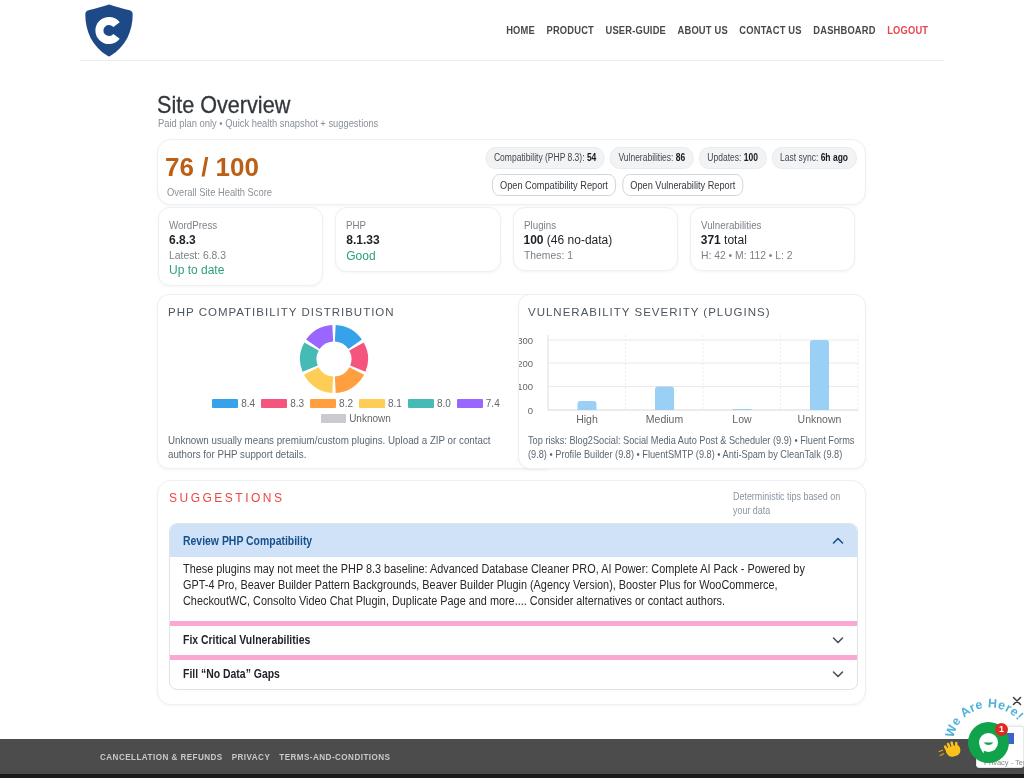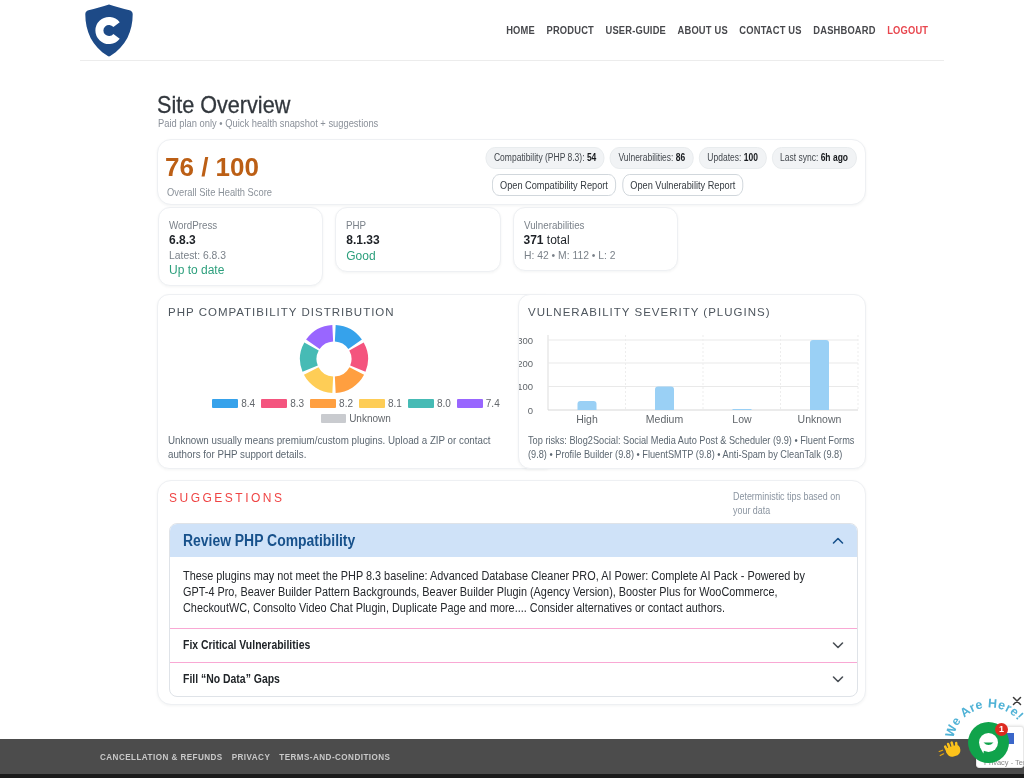--- a/index.html
+++ b/index.html
@@ -48,25 +48,25 @@
 .legend { position:absolute; left:0; top:103px; width:100%; display:flex; justify-content:center; gap:6px; align-items:center; }
 .legend2 { top:118px; }
 .litem { display:flex; align-items:center; gap:3px; font-size:10px; color:#63676c; }
 .sw { width:26px; height:9px; border-radius:1px; display:inline-block; }
 
 
 .sugg { left:157px; top:480px; width:709px; height:225px; border-radius:14px; }
 .sugg-title { position:absolute; left:11px; top:10px; font-size:12px; letter-spacing:2.5px; color:#ef4444; }
 .tips { position:absolute; left:575px; top:8px; width:136px; font-size:10.5px; line-height:14px; color:#8b95a1; transform:scaleX(0.85); transform-origin:0 0; }
 .acc { position:absolute; left:11px; top:42px; width:689px; border:1px solid #dfe3e8; border-radius:8px; overflow:hidden; background:#fff; }
-.acc-hd { height:33px; background:#cfe2f8; display:flex; align-items:center; padding:0 13px; font-size:16px; font-weight:bold; color:#17518b; position:relative; }
+.acc-hd { height:33px; background:#cfe2f8; display:flex; align-items:center; padding:0 13px; font-size:12px; font-weight:bold; color:#17518b; position:relative; }
 .acc-hd .t, .acc-row .t { transform:scaleX(0.87); transform-origin:0 50%; white-space:nowrap; }
-.acc-bd { padding:11px 0 11px 13px; }
+.acc-bd { padding:4px 0 11px 13px; }
 .acc-bd .in { width:860px; font-size:12.5px; line-height:16.2px; color:#25282c; transform:scaleX(0.87); transform-origin:0 0; }
-.acc-row { height:34px; border-top:1px solid #f9a8d4; display:flex; align-items:center; padding:0 13px; font-size:12px; font-weight:bold; color:#212529; position:relative; }
+.acc-row { height:34px; border-top:5px solid #f9a8d4; display:flex; align-items:center; padding:0 13px; font-size:12px; font-weight:bold; color:#212529; position:relative; }
 .chev { position:absolute; right:13px; top:50%; margin-top:-5px; width:12px; height:10px; }
 
 
 .footer { left:0; top:739px; width:1024px; height:35px; background:#4c4c4c; }
 .footer-strip { left:0; top:774px; width:1024px; height:4px; background:#1a1a1a; }
 .flinks { position:absolute; left:100px; top:13px; display:flex; gap:10px; font-size:9px; font-weight:bold; letter-spacing:0.5px; color:#c9c9c9; transform:scaleX(0.9); transform-origin:0 0; }
 </style>
 </head>
 <body>
 
@@ -106,20 +106,25 @@
   <div class="stat">
     <div class="lb">WordPress</div>
     <div class="vl"><b>6.8.3</b></div>
     <div class="s2">Latest: 6.8.3</div>
     <div class="gr">Up to date</div>
   </div>
   <div class="stat">
     <div class="lb">PHP</div>
     <div class="vl"><b>8.1.33</b></div>
     <div class="gr">Good</div>
+  </div>
+  <div class="stat">
+    <div class="lb">Plugins</div>
+    <div class="vl"><b>100</b> (46 no-data)</div>
+    <div class="s2" style="margin-bottom:0">Themes: 1</div>
   </div>
   <div class="stat">
     <div class="lb">Vulnerabilities</div>
     <div class="vl"><b>371</b> total</div>
     <div class="s2" style="margin-bottom:0">H: 42 • M: 112 • L: 2</div>
   </div>
 </div>
 
 <div class="abs card chart-l">
   <div class="ctitle">PHP COMPATIBILITY DISTRIBUTION</div>

